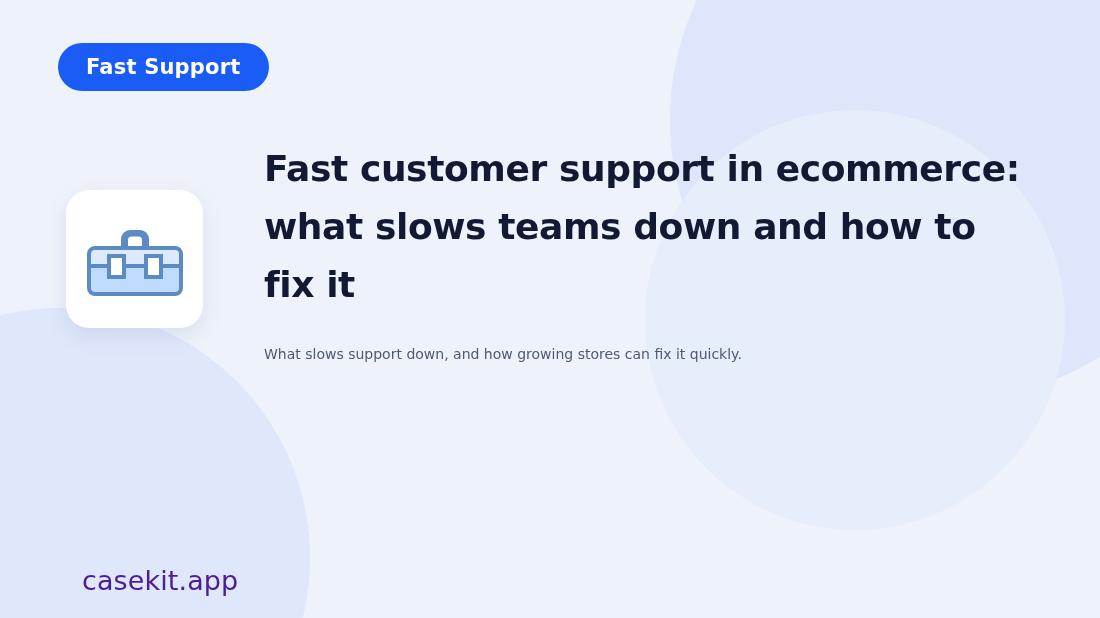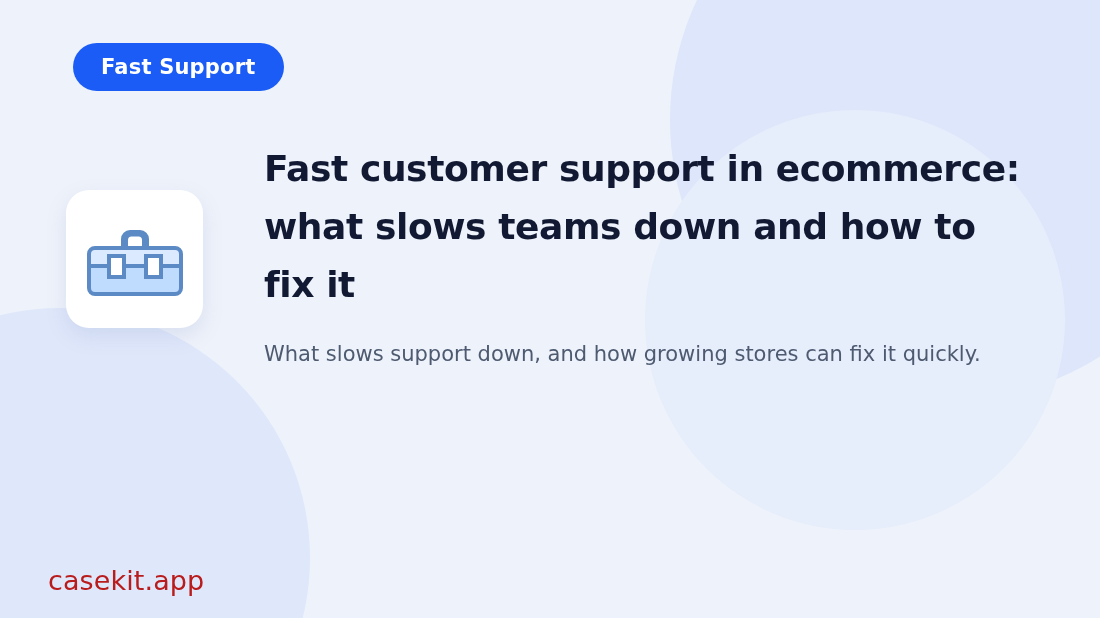--- a/index.html
+++ b/index.html
@@ -34,21 +34,21 @@
   }
   .blob-bl {
     width:500px; height:500px;
     left:-190px; bottom:-190px;
     background:#dfe7fa;
   }
 
   
   .badge {
     position:absolute;
-    left:73px; top:43px;
+    left:58px; top:43px;
     height:48px;
     display:flex; align-items:center;
     padding:0 28px;
     background:#1a5cf5;
     border-radius:24px;
     color:#ffffff;
     font-size:21px;
     font-weight:bold;
     letter-spacing:0.2px;
     white-space:nowrap;
@@ -78,32 +78,32 @@
     font-size:36px;
     line-height:58px;
     font-weight:bold;
     color:#121a33;
     letter-spacing:-0.4px;
     margin:0;
   }
 
   .subtitle {
     margin-top:24px;
-    font-size:21px;
+    font-size:14px;
     line-height:33px;
     color:#4d5a70;
     max-width:770px;
   }
 
   
   .footer {
     position:absolute;
-    left:48px; bottom:22px;
+    left:82px; bottom:22px;
     font-size:27px;
-    color:#b91c1c;
+    color:#4c1d95;
     letter-spacing:0.1px;
   }
 </style>
 </head>
 <body>
 
 <div class="canvas">
 
   <div class="blob blob-tr-back"></div>
   <div class="blob blob-tr-front"></div>

